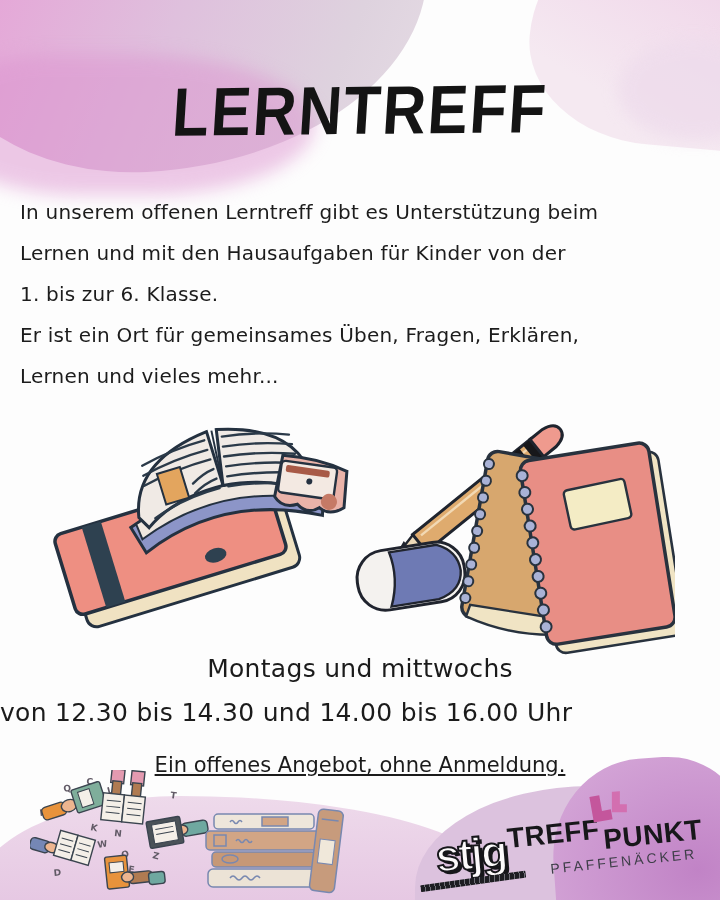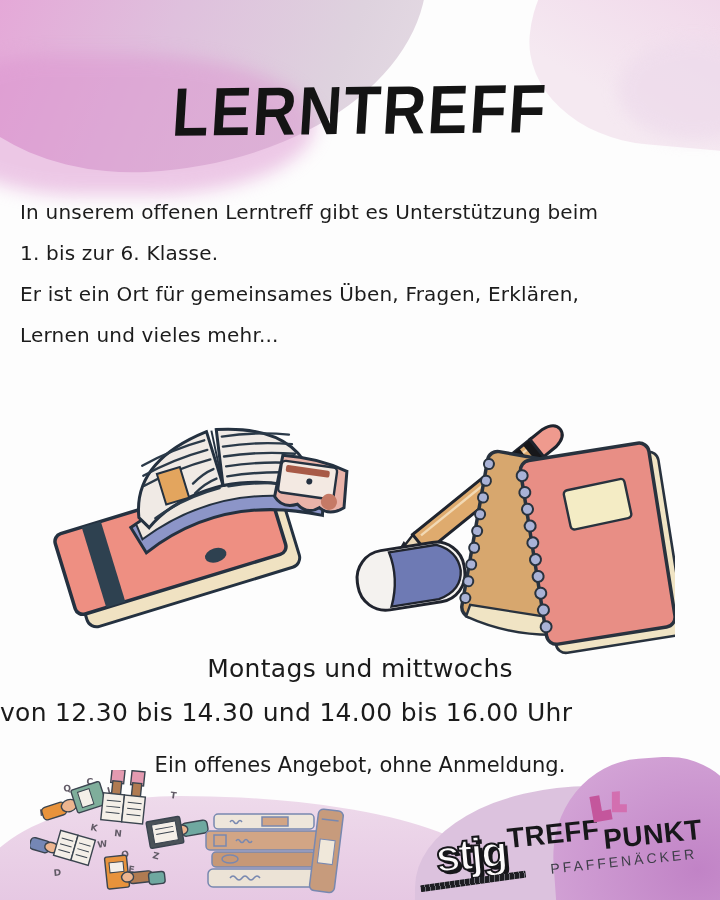--- a/index.html
+++ b/index.html
@@ -57,21 +57,21 @@
   }
   
   .intro {
     position:absolute; left:20px; top:192px; width:680px;
     text-align:left; font-size:20px; line-height:41px;
     letter-spacing:.2px; color:#1c1c1c;
   }
   
   .days  { position:absolute; left:0; top:654px; width:720px; text-align:center; font-size:25px; letter-spacing:.3px; }
   .times { position:absolute; left:0; top:698px; width:720px; font-size:25px; letter-spacing:.3px; }
-  .note  { position:absolute; left:0; top:753px; width:720px; text-align:center; font-size:21px; }
+  .note  { position:absolute; left:0; top:753px; width:720px; text-align:center; font-size:21px;text-decoration:underline; }
   
   .illus-center { position:absolute; left:45px; top:408px; }
   .illus-people { position:absolute; left:30px; top:770px; }
   .illus-books  { position:absolute; left:200px; top:808px; }
   
   .stjg {
     position:absolute; left:418px; top:832px; transform:rotate(-5deg);
     font-family:"Liberation Sans", sans-serif; text-align:center;
   }
   .stjg-text {
@@ -106,20 +106,21 @@
   <div class="blob blob-tr2"></div>
   <div class="blob wash-left2"></div>
   <div class="blob wash-left"></div>
   <div class="blob wash-mid"></div>
   <div class="blob wash-right"></div>
 
   <h1 class="title">LERNTREFF</h1>
 
   <div class="intro">
     <div>In unserem offenen Lerntreff gibt es Unterstützung beim</div>
+    <div>Lernen und mit den Hausaufgaben für Kinder von der</div>
     <div>1. bis zur 6. Klasse.</div>
     <div>Er ist ein Ort für gemeinsames Üben, Fragen, Erklären,</div>
     <div>Lernen und vieles mehr...</div>
   </div>
 
   <svg class="illus-center" width="630" height="255" viewBox="0 0 630 255">
 
     <g transform="translate(8,128) rotate(-17)">
       <rect x="8" y="16" width="222" height="84" rx="10" fill="#f0e2c2" stroke="#243140" stroke-width="3"></rect>
       <rect x="0" y="0" width="220" height="84" rx="8" fill="#ee8f82" stroke="#243140" stroke-width="3.5"></rect>

